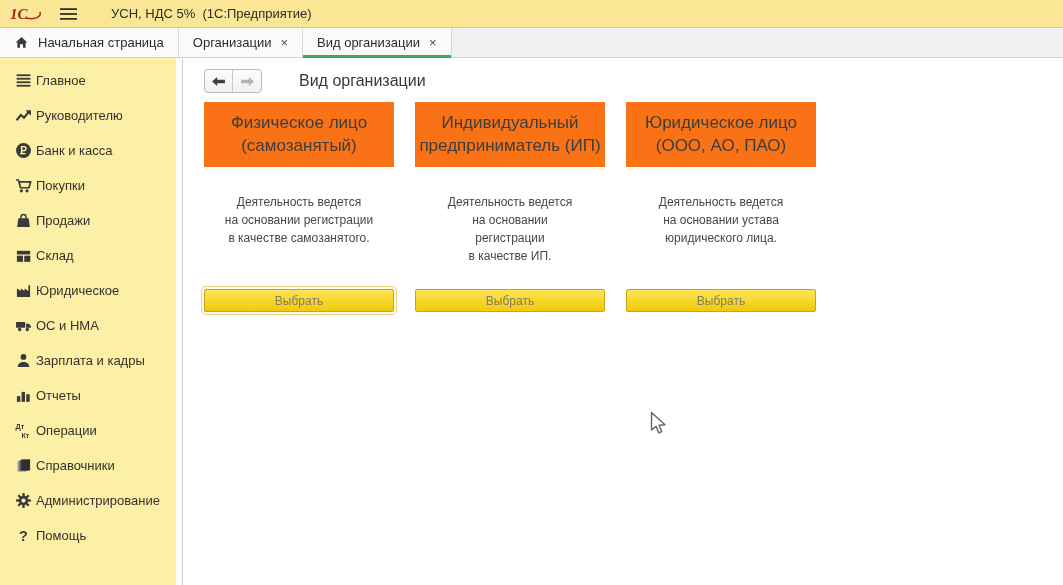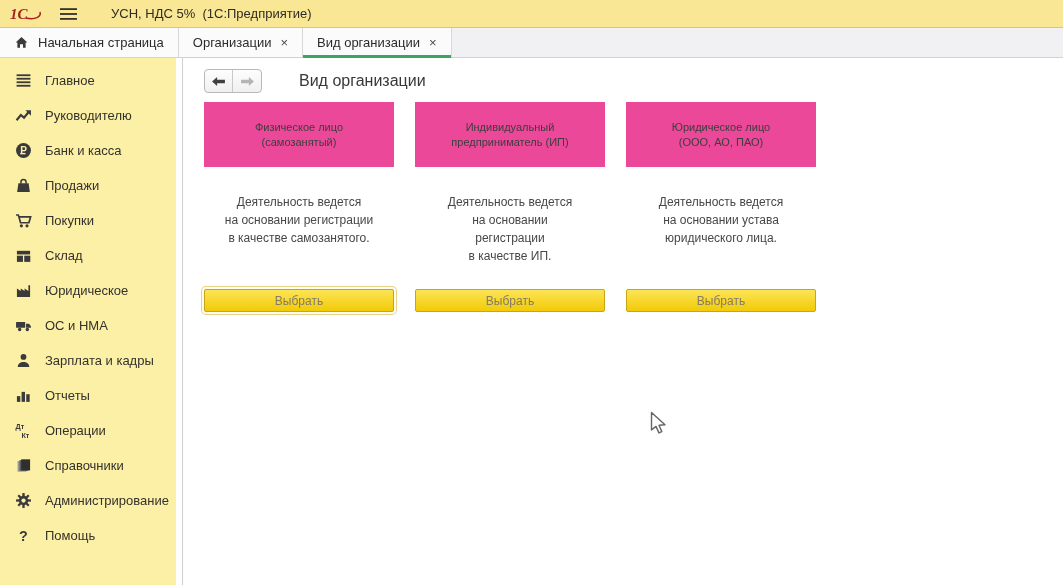--- a/index.html
+++ b/index.html
@@ -22,34 +22,34 @@
   .tab .close { margin-left:9px; font-size:13px; color:#4a4a4a; line-height:1; }
   .tab.active::after { content:""; position:absolute; left:0; right:0; bottom:-1px;
                        height:3px; background:#3aa565; }
 
   
   .app-body { display:flex; height:527px; }
   .sidebar { width:183px; background:#fcefa6; border-right:1px solid #cfcfcf;
              box-shadow:inset -6px 0 0 #ffffff; padding-top:5px; flex:none; }
   .side-item { height:35px; display:flex; align-items:center; padding-left:13px; cursor:pointer; }
   .side-item .ico { width:20px; display:flex; justify-content:center; flex:none; }
-  .side-item .lbl { margin-left:12px; font-size:13px; color:#33322c; white-space:nowrap; }
+  .side-item .lbl { margin-left:3px; font-size:13px; color:#33322c; white-space:nowrap; }
 
   .main { flex:1; background:#fff; padding:11px 0 0 21px; position:relative; }
   .nav-row { display:flex; align-items:center; height:24px; }
   .nav-arrows { width:58px; height:24px; border:1px solid #b9b9b9; border-radius:4px;
                 background:linear-gradient(#fdfdfd,#f0f0f0); display:flex; overflow:hidden; }
   .nav-half { width:50%; display:flex; align-items:center; justify-content:center; cursor:pointer; }
   .nav-half:first-child { border-right:1px solid #c9c9c9; }
   .page-title { margin-left:37px; font-size:16px; color:#383838; }
 
   .cards-row { display:flex; gap:21px; margin-top:9px; }
   .card { width:190px; display:flex; flex-direction:column; }
-  .card-header { height:65px; background:#ec4899; display:flex; align-items:center; justify-content:center;
-                 text-align:center; font-size:11px; color:#3d3d3d; line-height:1.35; white-space:pre-line; }
+  .card-header { height:65px; background:#f97316; display:flex; align-items:center; justify-content:center;
+                 text-align:center; font-size:17px; color:#3d3d3d; line-height:1.35; white-space:pre-line; }
   .card-desc { height:106px; padding-top:26px; font-size:12px; color:#474747; text-align:center;
                line-height:1.5; white-space:pre-line; }
   .btn { width:190px; height:23px; border:1px solid #c9a31a; border-radius:2px;
          background:linear-gradient(#fde456,#f2ca06); font-size:12px; color:#837b66;
          font-family:"Liberation Sans", sans-serif; cursor:pointer;margin-top:16px; }
   .btn.focused { box-shadow:0 0 0 2px #fffdf2, 0 0 0 3px #e8d189; }
 
   .cursor { position:absolute; left:650px; top:411px; pointer-events:none; }
 </style>
 </head>
@@ -130,36 +130,36 @@
             <text x="8.2" y="11.4" font-size="9.5" font-weight="bold" fill="#fcefa6" text-anchor="middle" font-family="Liberation Sans, sans-serif">Р</text>
             <rect x="4.9" y="10.3" width="5" height="1.3" fill="#fcefa6"></rect>
           </svg>
         </span>
         <span class="lbl">Банк и касса</span>
       </div>
 
       <div class="side-item">
         <span class="ico">
           <svg width="17" height="17" viewBox="0 0 16 16">
-            <path d="M3.2 5.8h9.6l1.2 8.4H2Z" fill="#3a3a3a"></path>
-            <path d="M5.6 6V4.8a2.4 2.4 0 0 1 4.8 0V6" fill="none" stroke="#3a3a3a" stroke-width="1.4"></path>
-          </svg>
-        </span>
-        <span class="lbl">Продажи</span>
-      </div>
-
-      <div class="side-item">
-        <span class="ico">
-          <svg width="17" height="17" viewBox="0 0 16 16">
             <path d="M1 2.8h2.1l.6 1.7h11l-1.6 5.6H5.2L3.7 4.5" fill="none" stroke="#3a3a3a" stroke-width="1.6"></path>
             <circle cx="6" cy="13" r="1.5" fill="#3a3a3a"></circle>
               <circle cx="11.3" cy="13" r="1.5" fill="#3a3a3a"></circle>
           </svg>
         </span>
         <span class="lbl">Покупки</span>
+      </div>
+
+      <div class="side-item">
+        <span class="ico">
+          <svg width="17" height="17" viewBox="0 0 16 16">
+            <path d="M3.2 5.8h9.6l1.2 8.4H2Z" fill="#3a3a3a"></path>
+            <path d="M5.6 6V4.8a2.4 2.4 0 0 1 4.8 0V6" fill="none" stroke="#3a3a3a" stroke-width="1.4"></path>
+          </svg>
+        </span>
+        <span class="lbl">Продажи</span>
       </div>
 
       <div class="side-item">
         <span class="ico">
           <svg width="17" height="17" viewBox="0 0 16 16">
               <g fill="#3a3a3a">
             <rect x="1.8" y="3.6" width="12.4" height="3.4"></rect>
             <rect x="1.8" y="8.2" width="5.7" height="5.8"></rect>
             <rect x="8.7" y="8.2" width="5.7" height="5.8"></rect>
           </g>

